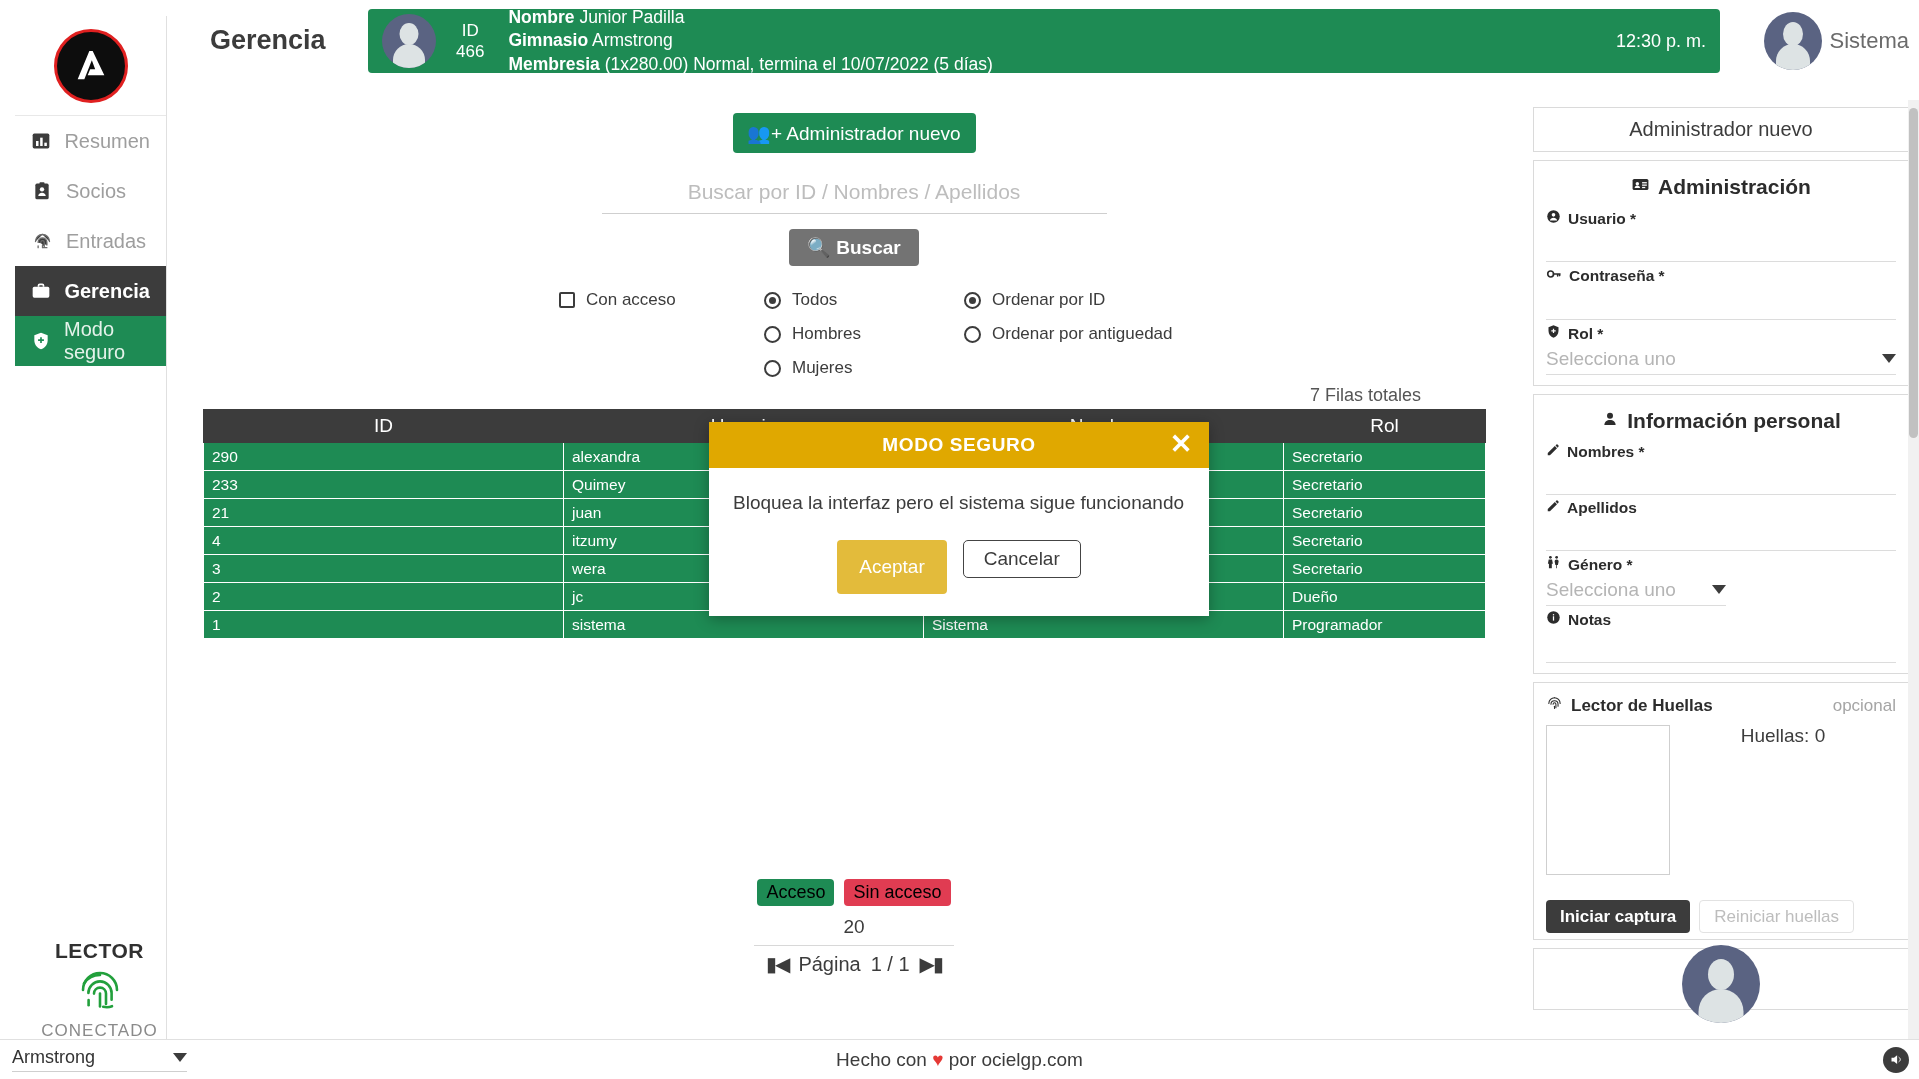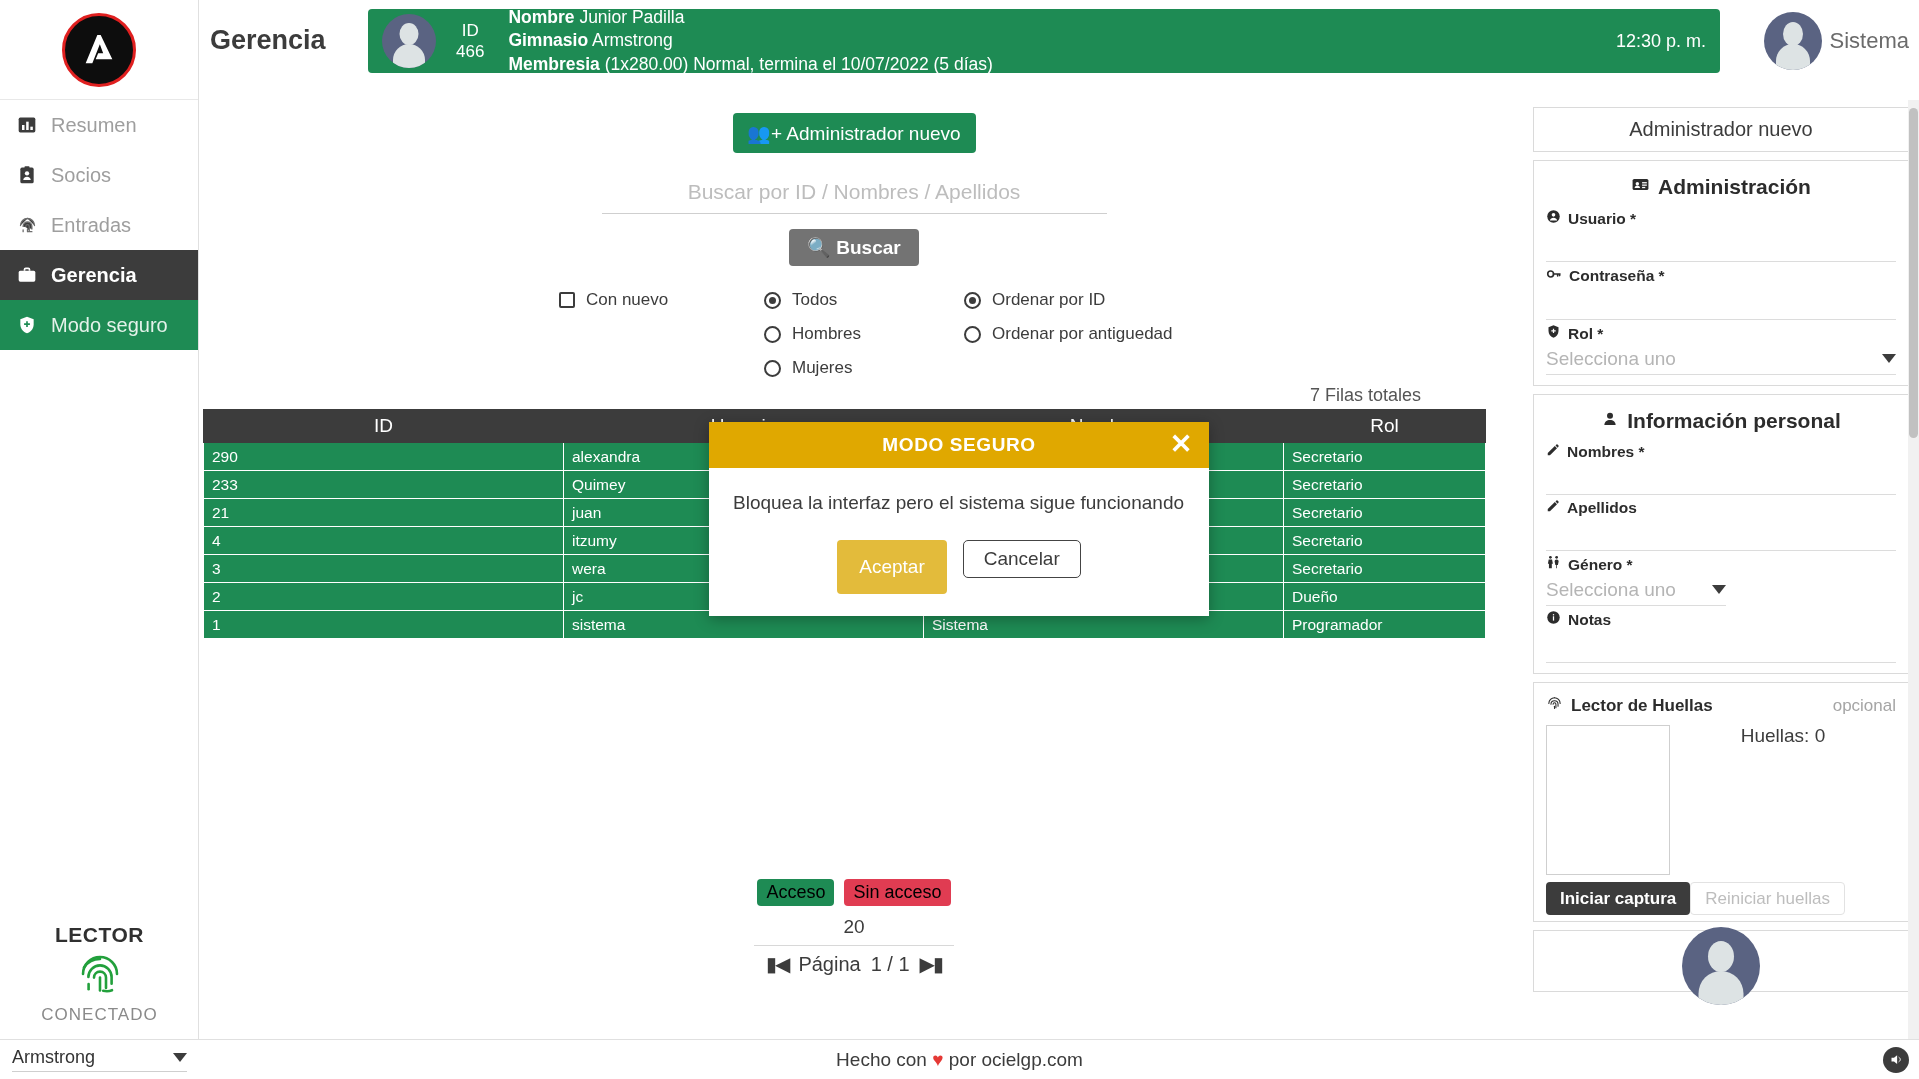--- a/index.html
+++ b/index.html
@@ -6,24 +6,25 @@
   html, body {
     width: 1919px; height: 1079px;
     font-family: "Liberation Sans", sans-serif;
     background: #ffffff;
     overflow: hidden;
   }
   .app { position: relative; width: 1919px; height: 1079px; }
 
   
   .sidebar {
-    position: absolute; left: 0; top: 0;
-    width: 199px; height: 1039px;
+    position: absolute; left: 0; top: 16px;
+    width: 167px; height: 1039px;
     background: #fff;
     border-right: 1px solid #e0e0e0;
+    padding-left: 15px;
   }
   .logo-wrap {
     height: 100px; display: flex; align-items: center; justify-content: center;
     border-bottom: 1px solid #e8e8e8;
   }
   .logo {
     width: 74px; height: 74px; border-radius: 50%;
     background: #0d0d0d; border: 3px solid #e02020;
     display: flex; align-items: center; justify-content: center;
     color: #fff; font-size: 40px; font-weight: bold; font-family: "Liberation Sans", sans-serif;
@@ -178,21 +179,21 @@
     border-bottom: 1px solid #dcdcdc; height: 32px; cursor: pointer;
   }
   .sel.narrow { width: 180px; }
   .sel .ph { font-size: 19px; color: #b5b5b5; }
   .huellas-head { display: flex; align-items: center; justify-content: space-between; padding: 2px 0 8px; }
   .huellas-title { display: flex; align-items: center; gap: 8px; font-size: 17px; font-weight: bold; color: #2c2c2c; }
   .huellas-opt { font-size: 17px; color: #a5a5a5; }
   .huellas-row { display: flex; }
   .fp-box { width: 124px; height: 150px; border: 1px solid #cfcfcf; }
   .fp-count { flex: 1; text-align: center; font-size: 19px; color: #3c3c3c; }
-  .fp-btns { display: flex; margin-top: 7px; }
+  .fp-btns { display: flex; gap: 9px; margin-top: 25px; }
   .btn-dark { background: #3c3c3c; color: #fff; border: none; border-radius: 4px; height: 33px; padding: 0 14px; font-size: 17px; font-weight: bold; font-family: "Liberation Sans", sans-serif; cursor: pointer;}
   .btn-ghost { background: #fff; color: #bdbdbd; border: 1px solid #e2e2e2; border-radius: 4px; height: 33px; padding: 0 14px; font-size: 17px; font-family: "Liberation Sans", sans-serif; cursor: pointer;}
   .card-avatar { height: 60px; display: flex; align-items: center; justify-content: center; padding-top: 10px;}
   .card-avatar .av { width: 78px; height: 78px; border-radius: 50%; background: #5a6382; position: relative; overflow: hidden; }
   .card-avatar .av .head { position:absolute; left:50%; top:14px; transform:translateX(-50%); width:26px; height:31px; border-radius:50%; background:#dde3e4; }
   .card-avatar .av .body { position:absolute; left:50%; bottom:-4px; transform:translateX(-50%); width:45px; height:38px; border-radius:23px 23px 0 0; background:#dde3e4; }
 
   .scrollbar { position: absolute; right: 0; top: 100px; width: 11px; height: 940px; background: #f1f1f1; }
   .scrollthumb { position: absolute; right: 1px; top: 108px; width: 9px; height: 330px; background: #c1c1c1; border-radius: 5px; }
 
@@ -351,21 +352,21 @@
 
     <button class="btn-search">
       <span>🔍</span>
       <span>Buscar</span>
     </button>
 
     <div class="filters">
       <div class="fcol c1">
         <div class="fopt">
           <span class="cbox"></span>
-          <span>Con nuevo</span>
+          <span>Con acceso</span>
         </div>
       </div>
       <div class="fcol c2">
         <div class="fopt">
           <span class="radio on"></span>
           <span>Todos</span>
         </div>
         <div class="fopt">
           <span class="radio"></span>
           <span>Hombres</span>

